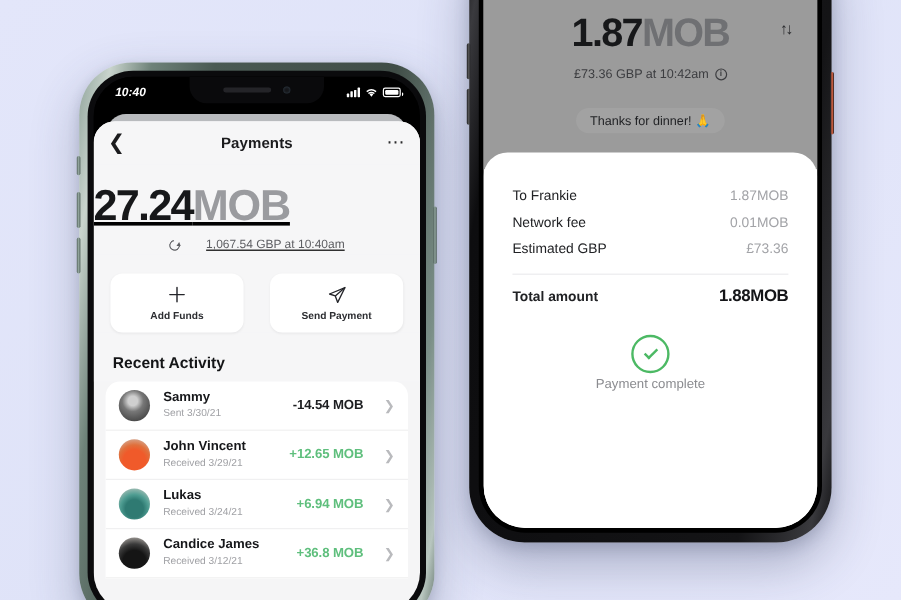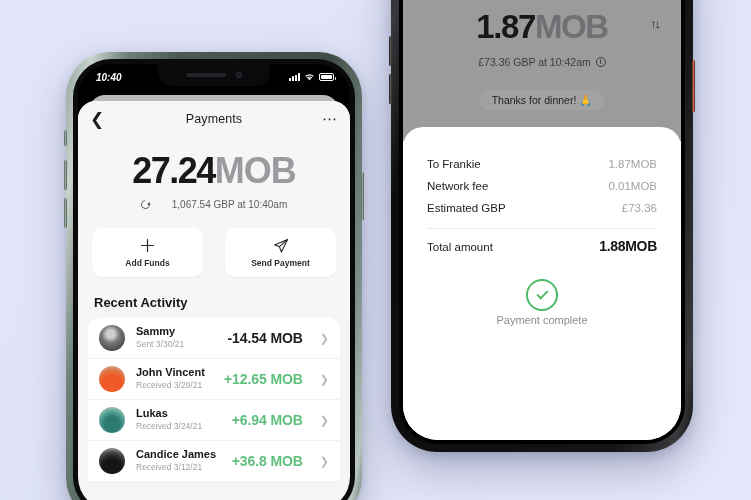--- a/index.html
+++ b/index.html
@@ -102,25 +102,25 @@
   }
 
   .nav {
     position: relative;
     height: 36px;
     display: flex; align-items: center; justify-content: center;
     background: #f6f6f7;
   }
   .nav .back { position: absolute; left: 12px; top: 50%; transform: translateY(-50%);
     font-size: 17px; color: #1b1b1d; line-height: 1; cursor: pointer; font-weight: 300;}
-  .nav .title { font-size: 12.5px; font-weight: normal; color: #1b1b1d; letter-spacing: .1px;}
+  .nav .title { font-size: 12.5px; font-weight: bold; color: #1b1b1d; letter-spacing: .1px;}
   .nav .more { position: absolute; right: 12px; top: 50%; transform: translateY(-50%);
     font-size: 15px; color: #2a2a2c; letter-spacing: 1px; line-height: .5; }
 
-  .balance-block { text-align: center; padding: 16px 0 2px; background:#f6f6f7; }
+  .balance-block { padding: 16px 0 2px; background:#f6f6f7;text-decoration:underline; }
   .balance {
     font-size: 36px; font-weight: bold; color: #17181a;
     letter-spacing: -1.5px; line-height: 1;
   }
   .balance .unit { color: #9a9b9f; font-weight: bold; letter-spacing: -1px;}
   .fiat {
     margin-top: 10px;
     font-size: 10px; color: #5d5e62;
     display: flex; align-items: center; justify-content: center; gap: 22px;
   }
@@ -166,21 +166,21 @@
   }
   .avatar { width: 26px; height: 26px; border-radius: 50%; flex: none;
             background: #6b6b6b; overflow:hidden; position: relative; }
   .av-sammy   { background: radial-gradient(circle at 45% 35%, #cfcfcf 0 18%, #777 40%, #2e2e2e 100%); }
   .av-john    { background: radial-gradient(circle at 50% 70%, #f05a2a 0 42%, #e0703c 60%, #cfc8c2 100%); }
   .av-lukas   { background: radial-gradient(circle at 50% 65%, #2f7a72 0 35%, #4f9d92 55%, #d8d2cb 100%); }
   .av-candice { background: radial-gradient(circle at 50% 78%, #151515 0 40%, #3b3b3b 62%, #cfc9c3 100%); }
   .act-info { flex: 1; min-width: 0; }
   .act-name { font-size: 11px; font-weight: bold; color: #16171a; line-height: 1.25; }
   .act-sub  { font-size: 8.5px; color: #a0a1a5; line-height: 1.35; }
-  .act-amt  { font-size: 14px; font-weight: bold; letter-spacing: -.1px; white-space: nowrap; text-align: center;}
+  .act-amt  { font-size: 11px; font-weight: bold; letter-spacing: -.1px; white-space: nowrap; text-align: center;}
   .amt-neg  { color: #1d1e21; }
   .amt-pos  { color: #5fbf7d; }
   .chev { color: #b9babd; font-size: 11px; margin-left: 6px; font-weight: 300;}
 
   
   #phone-right {
     position: absolute;
     left: 391px; top: -60px;
     width: 302px; height: 512px;
     border-radius: 46px;
@@ -247,21 +247,21 @@
     position: relative;
     z-index: 3;
   }
   .rcp-row {
     display: flex; justify-content: space-between; align-items: baseline;
     padding: 5px 0;
   }
   .rcp-label { font-size: 11.5px; color: #212225; }
   .rcp-value { font-size: 11.5px; color: #a2a3a7; }
   .rcp-div { height: 1px; background: #ececee; margin: 9px 0 4px; }
-  .rcp-row.total .rcp-label { color: #212225; }
+  .rcp-row.total .rcp-label { color: #212225; font-weight: bold; }
   .rcp-row.total .rcp-value { font-size: 14px; font-weight: bold; color: #141518; letter-spacing: -.3px;}
 
   .complete {
     margin-top: 20px; text-align: center;
   }
   .check-circle {
     width: 32px; height: 32px; border-radius: 50%;
     border: 2px solid #4cb964;
     margin: 0 auto;
     display: flex; align-items: center; justify-content: center;

